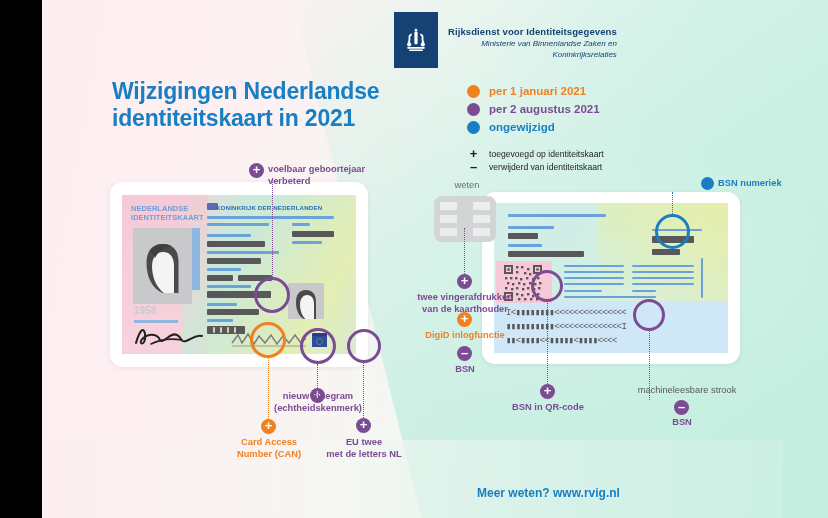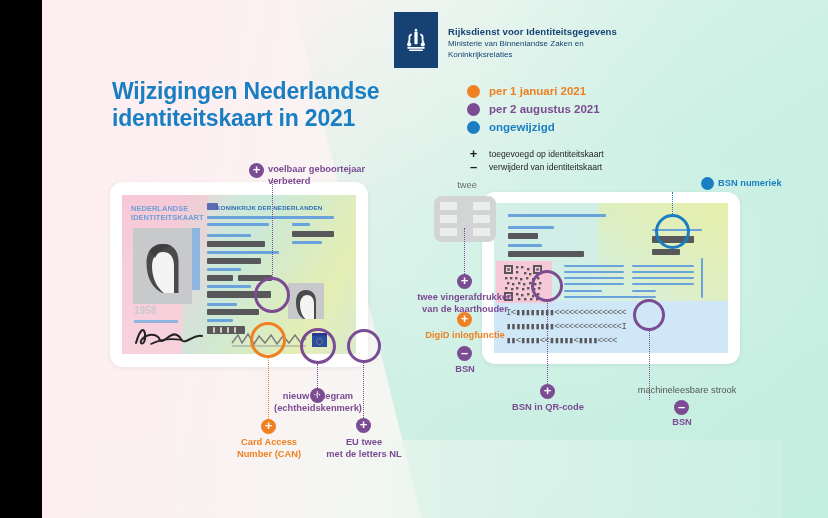--- a/index.html
+++ b/index.html
@@ -20,21 +20,21 @@
               background:linear-gradient(90deg,rgba(253,238,241,.9) 0%,rgba(244,247,243,.6) 40%,rgba(205,240,229,.85) 100%);}
   #wash-mint{left:330px;top:120px;width:470px;height:300px;
               background:radial-gradient(ellipse at 40% 50%,rgba(214,243,233,.85),rgba(214,243,233,0) 70%);}
 
   
   #logo{position:absolute;left:352px;top:12px;display:flex;align-items:flex-start;}
   #logo-bar{width:44px;height:56px;background:#154273;position:relative;flex:none;}
   #logo-bar svg{position:absolute;left:50%;top:50%;transform:translate(-50%,-50%);}
   #logo-text{margin-left:10px;padding-top:14px;color:#154273;}
   #logo-l1{font-size:9.5px;font-weight:bold;letter-spacing:.1px;line-height:12px;}
-  #logo-l2{font-size:8px;line-height:11px;}
+  #logo-l2{font-size:8px;font-style:italic;line-height:11px;text-align:right;}
 
   #title{position:absolute;left:70px;top:78px;width:340px;color:#1a7ec2;
          font-size:23px;font-weight:bold;line-height:27px;letter-spacing:-.2px;}
 
   
   #legend{position:absolute;left:425px;top:85px;}
   .lg-row{display:flex;align-items:flex-start;height:18px;}
   .lg-dot{width:13px;height:13px;border-radius:50%;flex:none;margin-right:9px;}
   .lg-label{font-size:11.5px;font-weight:bold;}
   #legend-signs{margin-top:8px;}
@@ -351,21 +351,21 @@
       <div class="mrz" style="left:12px;top:104px;">I&lt;▮▮▮▮▮▮▮▮&lt;&lt;&lt;&lt;&lt;&lt;&lt;&lt;&lt;&lt;&lt;&lt;&lt;&lt;&lt;</div>
       <div class="mrz" style="left:12px;top:118px;">▮▮▮▮▮▮▮▮▮▮&lt;&lt;&lt;&lt;&lt;&lt;&lt;&lt;&lt;&lt;&lt;&lt;&lt;&lt;I</div>
       <div class="mrz" style="left:12px;top:132px;">▮▮&lt;▮▮▮▮&lt;&lt;▮▮▮▮▮&lt;▮▮▮▮&lt;&lt;&lt;&lt;</div>
     </div>
   </div>
 
   <div class="ring ring-blue" style="left:613px;top:214px;width:35px;height:35px;"></div>
   <div class="ring ring-purple" style="left:489px;top:270px;width:32px;height:32px;"></div>
   <div class="ring ring-purple" style="left:591px;top:299px;width:32px;height:32px;"></div>
 
-  <div id="chip-label">twee</div>
+  <div id="chip-label">weten</div>
   <div id="chip">
     <div class="chip-slot" style="left:6px;top:6px;width:17px;height:8px;"></div>
     <div class="chip-slot" style="left:6px;top:19px;width:17px;height:8px;"></div>
     <div class="chip-slot" style="left:6px;top:32px;width:17px;height:8px;"></div>
     <div class="chip-slot" style="left:39px;top:6px;width:17px;height:8px;"></div>
     <div class="chip-slot" style="left:39px;top:19px;width:17px;height:8px;"></div>
     <div class="chip-slot" style="left:39px;top:32px;width:17px;height:8px;"></div>
   </div>
 
   <div class="lead c-purple" style="left:422px;top:228px;height:48px;"></div>
@@ -443,15 +443,16 @@
   <div class="note n-grey ctr" style="left:580px;top:385px;width:130px;">
     <div>machineleesbare strook</div>
   </div>
   <div class="badge b-purple" style="left:632px;top:400px;">
     <span>–</span>
   </div>
   <div class="note n-purple ctr" style="left:592px;top:417px;width:96px;">
     <div>BSN</div>
   </div>
 
+  <div id="footer">Meer weten? www.rvig.nl</div>
 
  </div>
 </div>
 
 </body></html>

